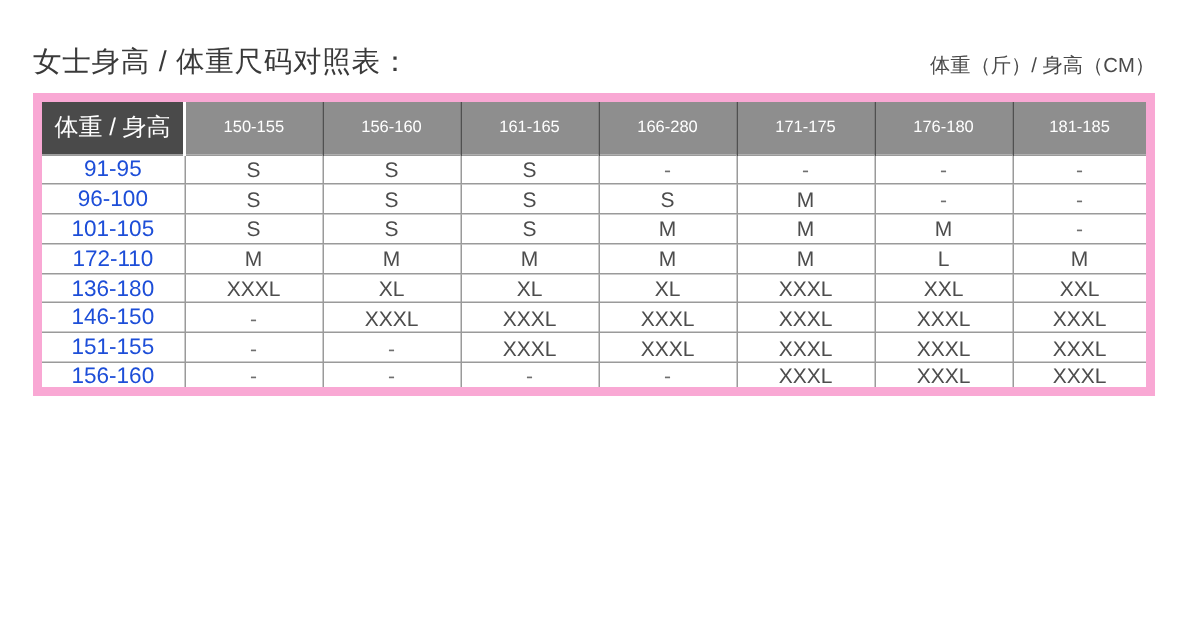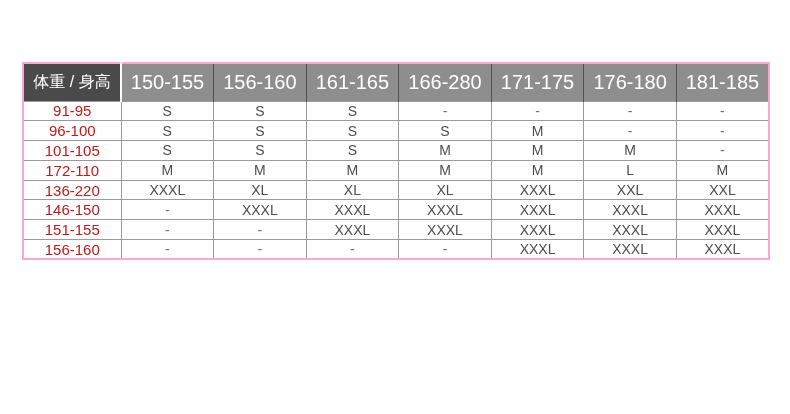--- a/index.html
+++ b/index.html
@@ -28,28 +28,28 @@
     color: #4a4a4a;
     padding-bottom: 1px;
   }
 
   table.size-table {
     position: absolute;
     left: 22px; top: 62px;
     width: 748px;
     border-collapse: collapse;
     table-layout: fixed;
-    border: 2px solid #f9a8d4;
+    border: 6px solid #f9a8d4;
   }
   table.size-table col.first-col { width: 98px; }
 
   thead th {
     height: 38px;
     font-weight: normal;
-    font-size: 20px;
+    font-size: 11px;
     color: #ffffff;
     text-align: center;
     vertical-align: middle;
   }
   thead th.corner {
     background: #4a4a4a;
     border-right: 2px solid #ffffff;
     font-size: 16px;
   }
   thead th.colhead {
@@ -61,29 +61,33 @@
     height: 19.8px;
     border: 1px solid #9a9a9a;
     text-align: center;
     vertical-align: middle;
     font-size: 14px;
     color: #4d4d4d;
     line-height: 1;
   }
   tbody td.weight {
     font-size: 15px;
-    color: #b91c1c;
+    color: #1d4ed8;
   }
   tbody td.dash { color: #6f6f6f; }
 </style>
 </head>
 <body>
 
 <div class="page">
 
+  <div class="title-row">
+    <span class="page-title">女士身高 / 体重尺码对照表：</span>
+    <span class="unit-label">体重（斤）/ 身高（CM）</span>
+  </div>
 
   <table class="size-table">
     <colgroup>
       <col class="first-col">
       <col>
         <col>
         <col>
         <col>
         <col>
         <col>
@@ -138,21 +142,21 @@
           <td class="weight">172-110</td>
           <td class="size">M</td>
           <td class="size">M</td>
           <td class="size">M</td>
           <td class="size">M</td>
           <td class="size">M</td>
           <td class="size">L</td>
           <td class="size">M</td>
         </tr>
         <tr>
-          <td class="weight">136-220</td>
+          <td class="weight">136-180</td>
           <td class="size">XXXL</td>
           <td class="size">XL</td>
           <td class="size">XL</td>
           <td class="size">XL</td>
           <td class="size">XXXL</td>
           <td class="size">XXL</td>
           <td class="size">XXL</td>
         </tr>
         <tr>
           <td class="weight">146-150</td>

